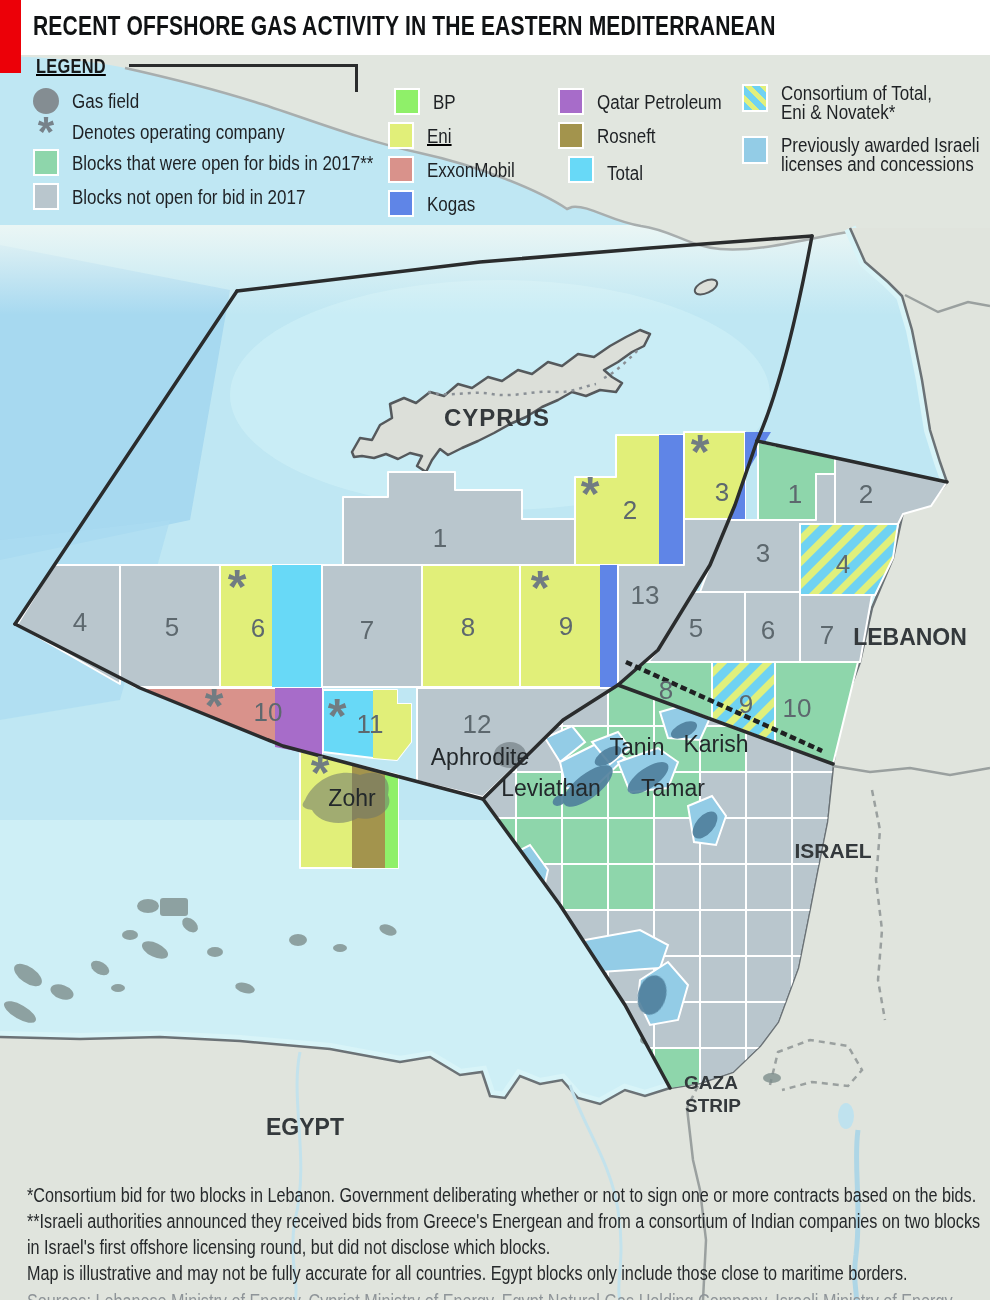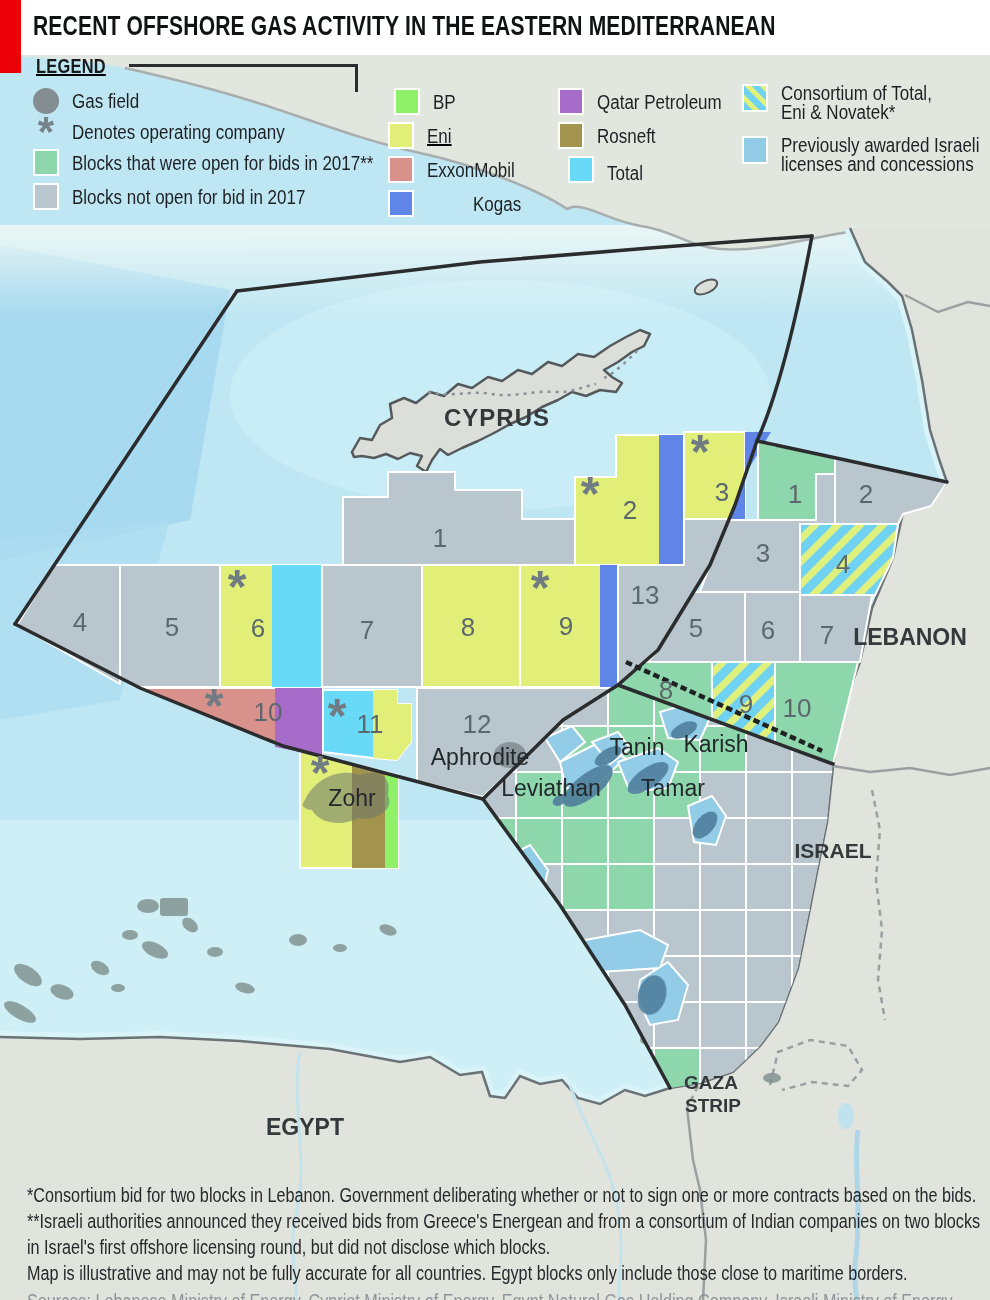--- a/index.html
+++ b/index.html
@@ -306,21 +306,21 @@
         <div class="ltext">BP</div>
       </div>
   <div class="lrow" style="left:10px;top:67px;text-decoration:underline;">
         <div class="sw" style="background: rgb(225, 239, 121);"></div>
         <div class="ltext">Eni</div>
       </div>
   <div class="lrow" style="left:10px;top:101px;">
         <div class="sw" style="background: rgb(217, 146, 139);"></div>
         <div class="ltext">ExxonMobil</div>
       </div>
-  <div class="lrow" style="left:10px;top:135px;gap:46px;">
+  <div class="lrow" style="left:10px;top:135px;">
         <div class="sw" style="background: rgb(95, 133, 231);"></div>
         <div class="ltext">Kogas</div>
       </div>
 
   <div class="lrow" style="left:180px;top:33px;">
         <div class="sw" style="background: rgb(167, 108, 201);"></div>
         <div class="ltext">Qatar Petroleum</div>
       </div>
   <div class="lrow" style="left:180px;top:67px;">
         <div class="sw" style="background: rgb(163, 148, 77);"></div>

